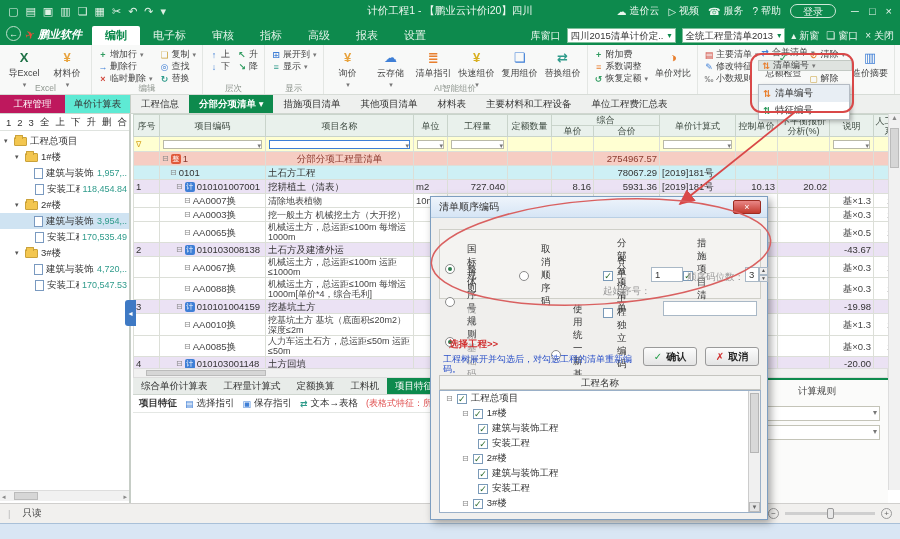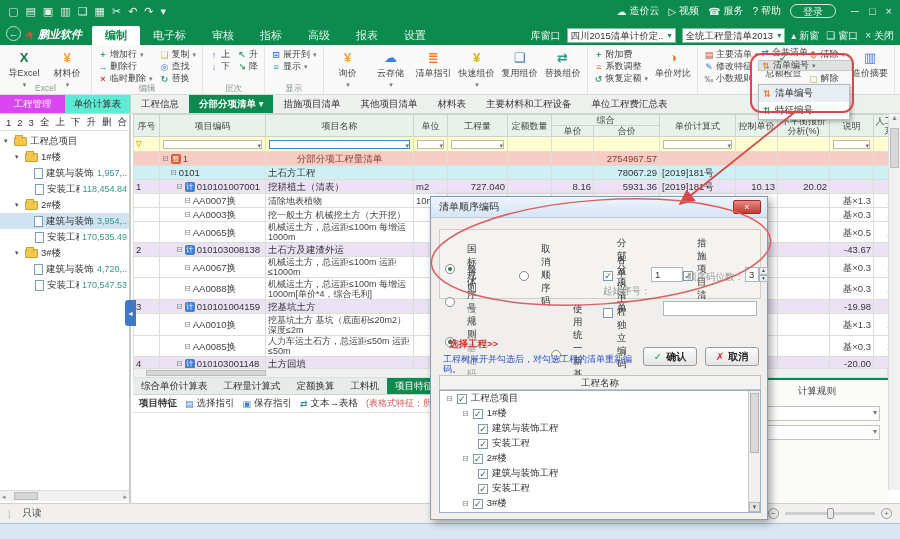--- a/index.html
+++ b/index.html
@@ -49,21 +49,21 @@
   .popup{position:absolute;left:758px;top:84px;width:92px;background:#fff;border:1px solid #b5bcc4;
     box-shadow:2px 2px 4px rgba(0,0,0,.25);z-index:6;}
   .pitem{display:flex;align-items:center;gap:4px;height:17px;font-size:9.5px;color:#333;padding:0 4px;}
   .pitem:first-child{background:#e8eef4;}
   .pitem .sicon{font-weight:bold;}
 
   
   .strip{position:absolute;left:0;top:95px;width:900px;height:19px;background:#eef0ee;border-bottom:1px solid #cfd6cf;display:flex;}
   .ltabs{width:131px;display:flex;border-right:1px solid #c6cdc6;}
   .ltab{flex:1;text-align:center;font-size:9.5px;line-height:18px;color:#333;background:#5eead4;cursor:default;white-space:nowrap;overflow:hidden;}
-  .ltab.active{background:#d946ef;color:#fff;}
+  .ltab.active{background:#be185d;color:#fff;}
   .mtabs{display:flex;}
   .xtab{padding:0 10px;font-size:9.5px;line-height:18px;color:#333;cursor:default;white-space:nowrap;}
   .xtab.active{background:#0d8a4d;color:#fff;font-weight:bold;}
 
   
   .lpanel{position:absolute;left:0;top:114px;width:131px;height:389px;background:#fff;border-right:2px solid #c6cdc6;}
   .ltoolbar{height:17px;border-bottom:1px solid #dfe3df;display:flex;align-items:center;gap:6px;padding:0 6px;font-size:9.5px;color:#333;}
   .ltoolbar span{cursor:default;}
   .treelist{padding-top:2px;font-size:9.5px;color:#333;}
   .titem{display:flex;align-items:center;height:16px;gap:3px;white-space:nowrap;cursor:default;padding-right:2px;}
@@ -180,20 +180,21 @@
         <span>▤</span>
         <span>▣</span>
         <span>▥</span>
         <span>❏</span>
         <span>▦</span>
         <span>✂</span>
         <span>↶</span>
         <span>↷</span>
         <span>▾</span>
       </div>
+    <div class="win-title">计价工程1 - 【鹏业云计价i20】四川</div>
     <div class="tb-right" id="tbright">
         <span class="tb-item">
           <span>☁</span>
           <span>造价云</span>
         </span>
         <span class="tb-item">
           <span>▷</span>
           <span>视频</span>
         </span>
         <span class="tb-item">
@@ -363,20 +364,21 @@
             <span class="dd">▾</span>
           </div>
           <div class="bigbtn">
             <span class="bicon" style="color: rgb(63, 127, 214);">❏</span>
             <span class="blabel">复用组价</span>
           </div>
           <div class="bigbtn">
             <span class="bicon" style="color: rgb(47, 155, 139);">⇄</span>
             <span class="blabel">替换组价</span>
           </div>
+          <div class="rib-label">AI智能组价</div>
         </div>
         <div class="rib-group">
           <div class="smcol">
             <div class="smbtn">
               <span class="sicon" style="color: rgb(47, 155, 95);">+</span>
               <span>附加费</span>
             </div>
             <div class="smbtn">
               <span class="sicon" style="color: rgb(232, 127, 46);">≡</span>
               <span>系数调整</span>

